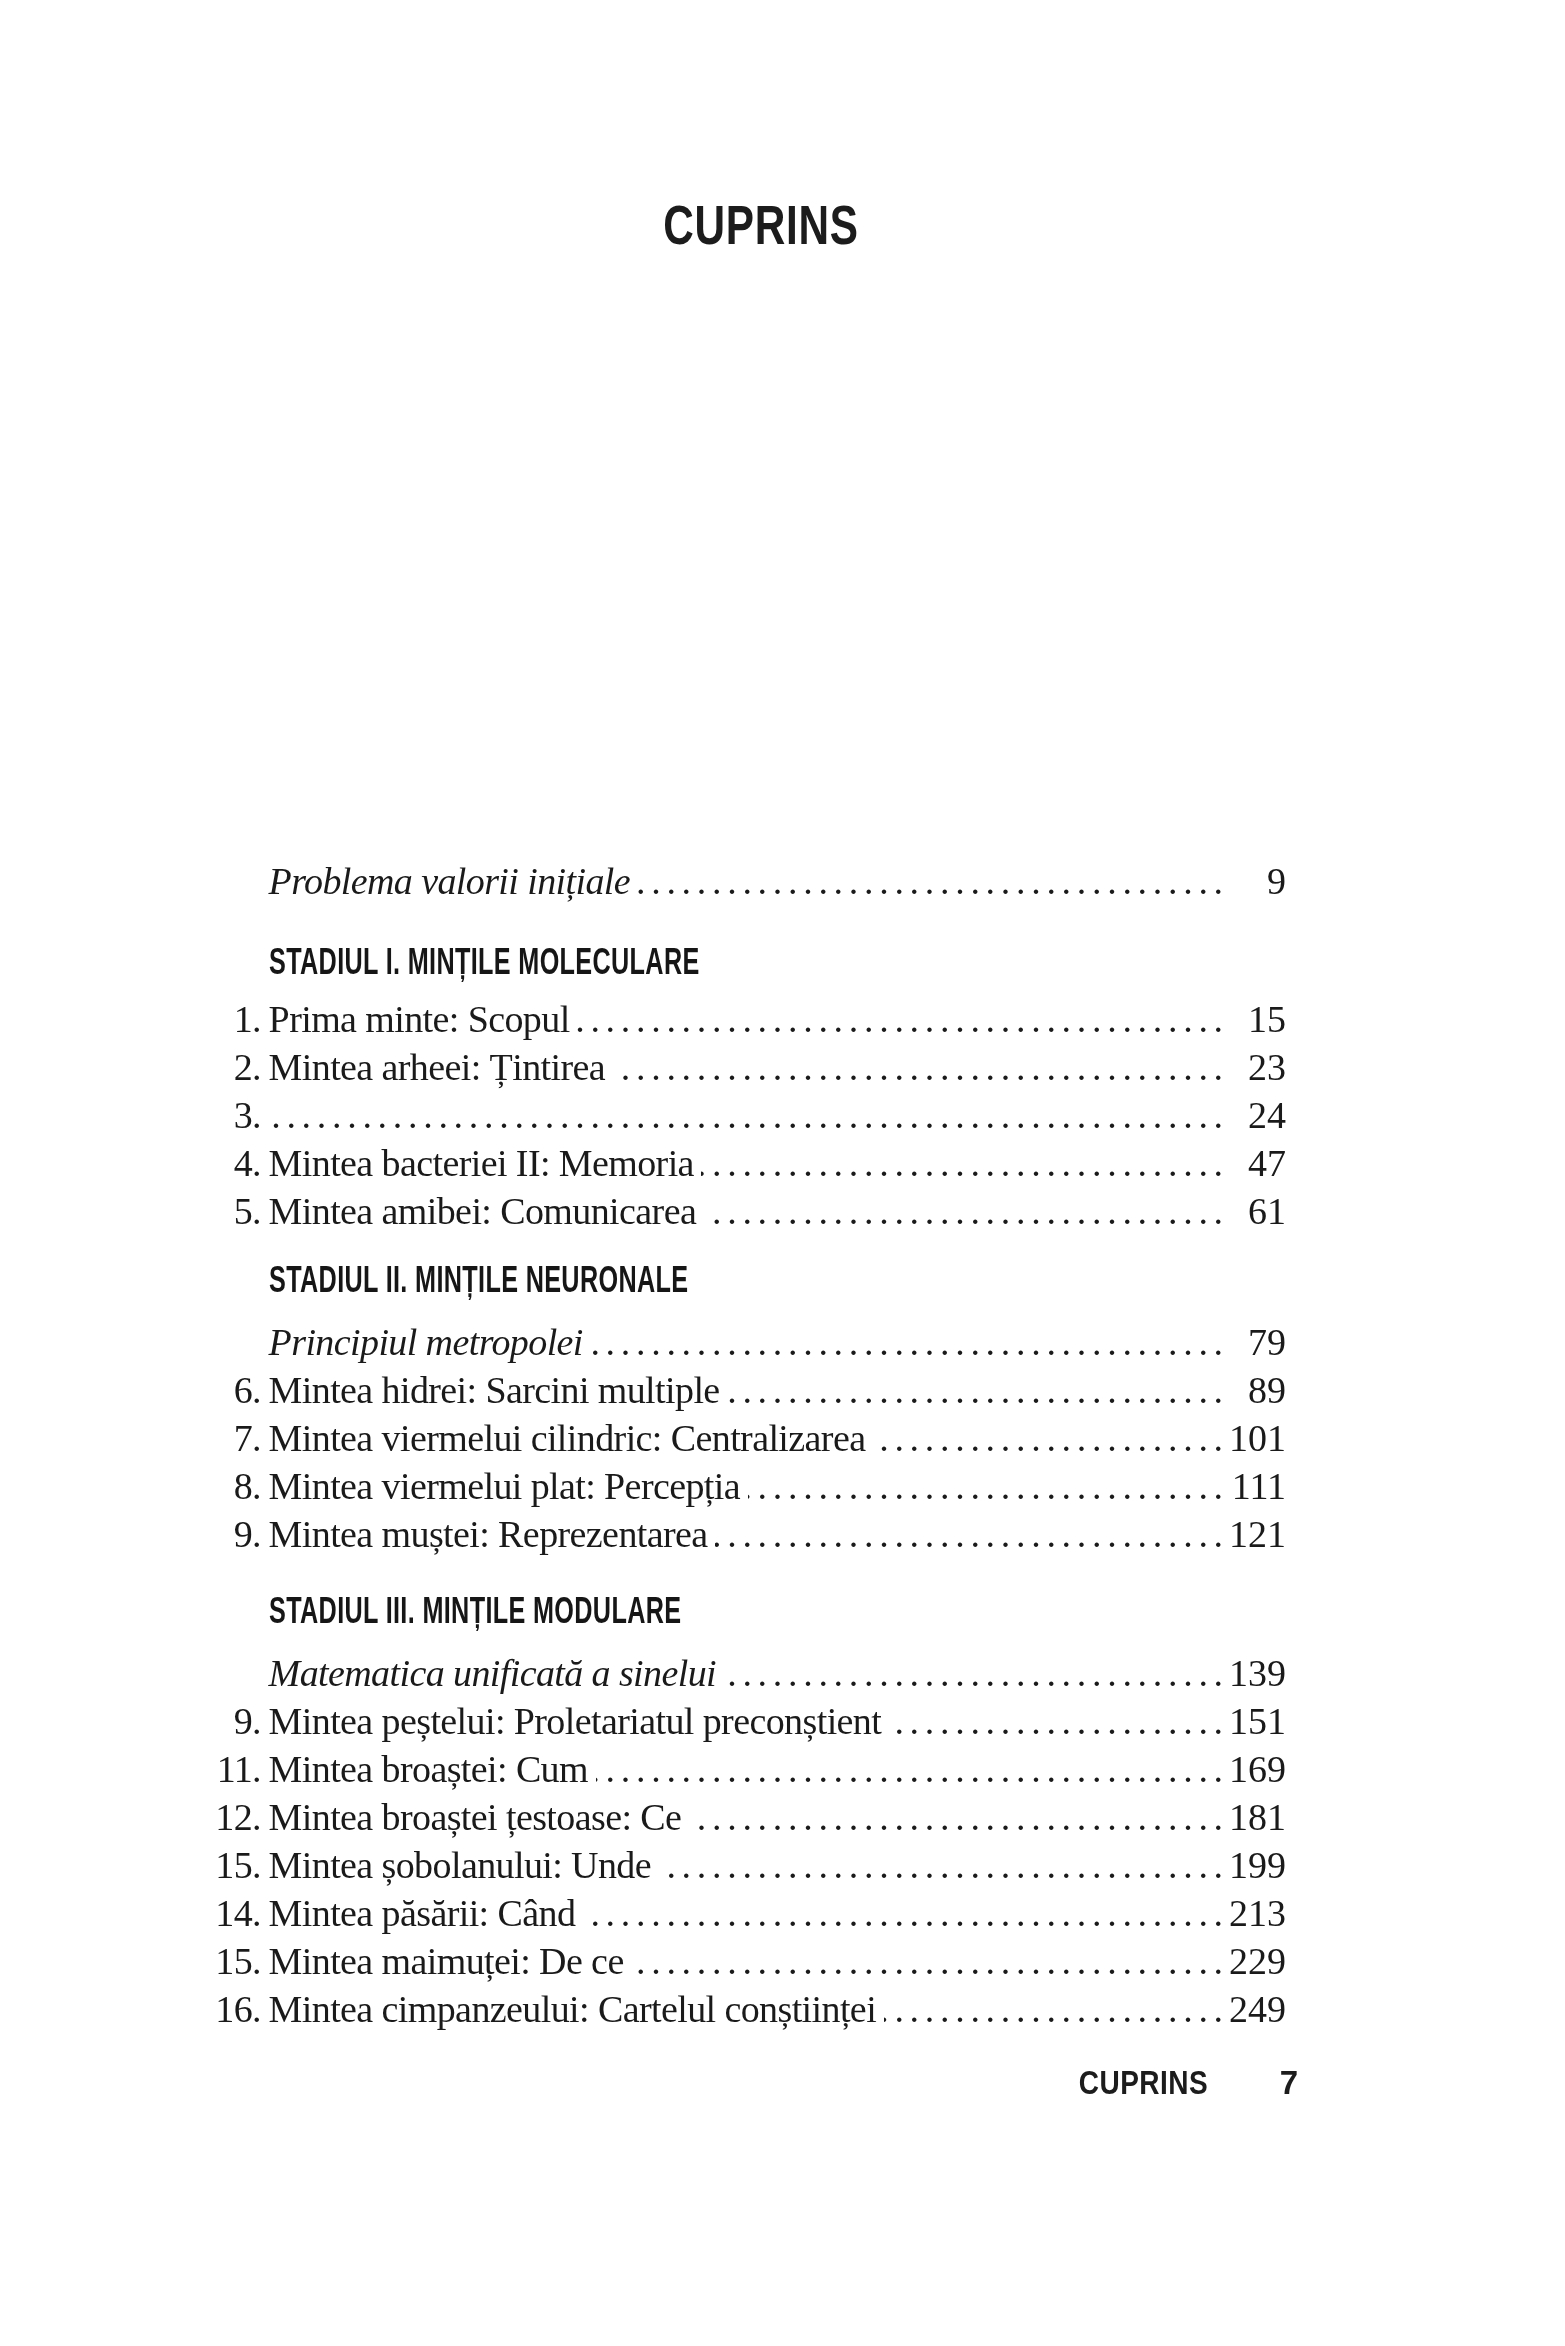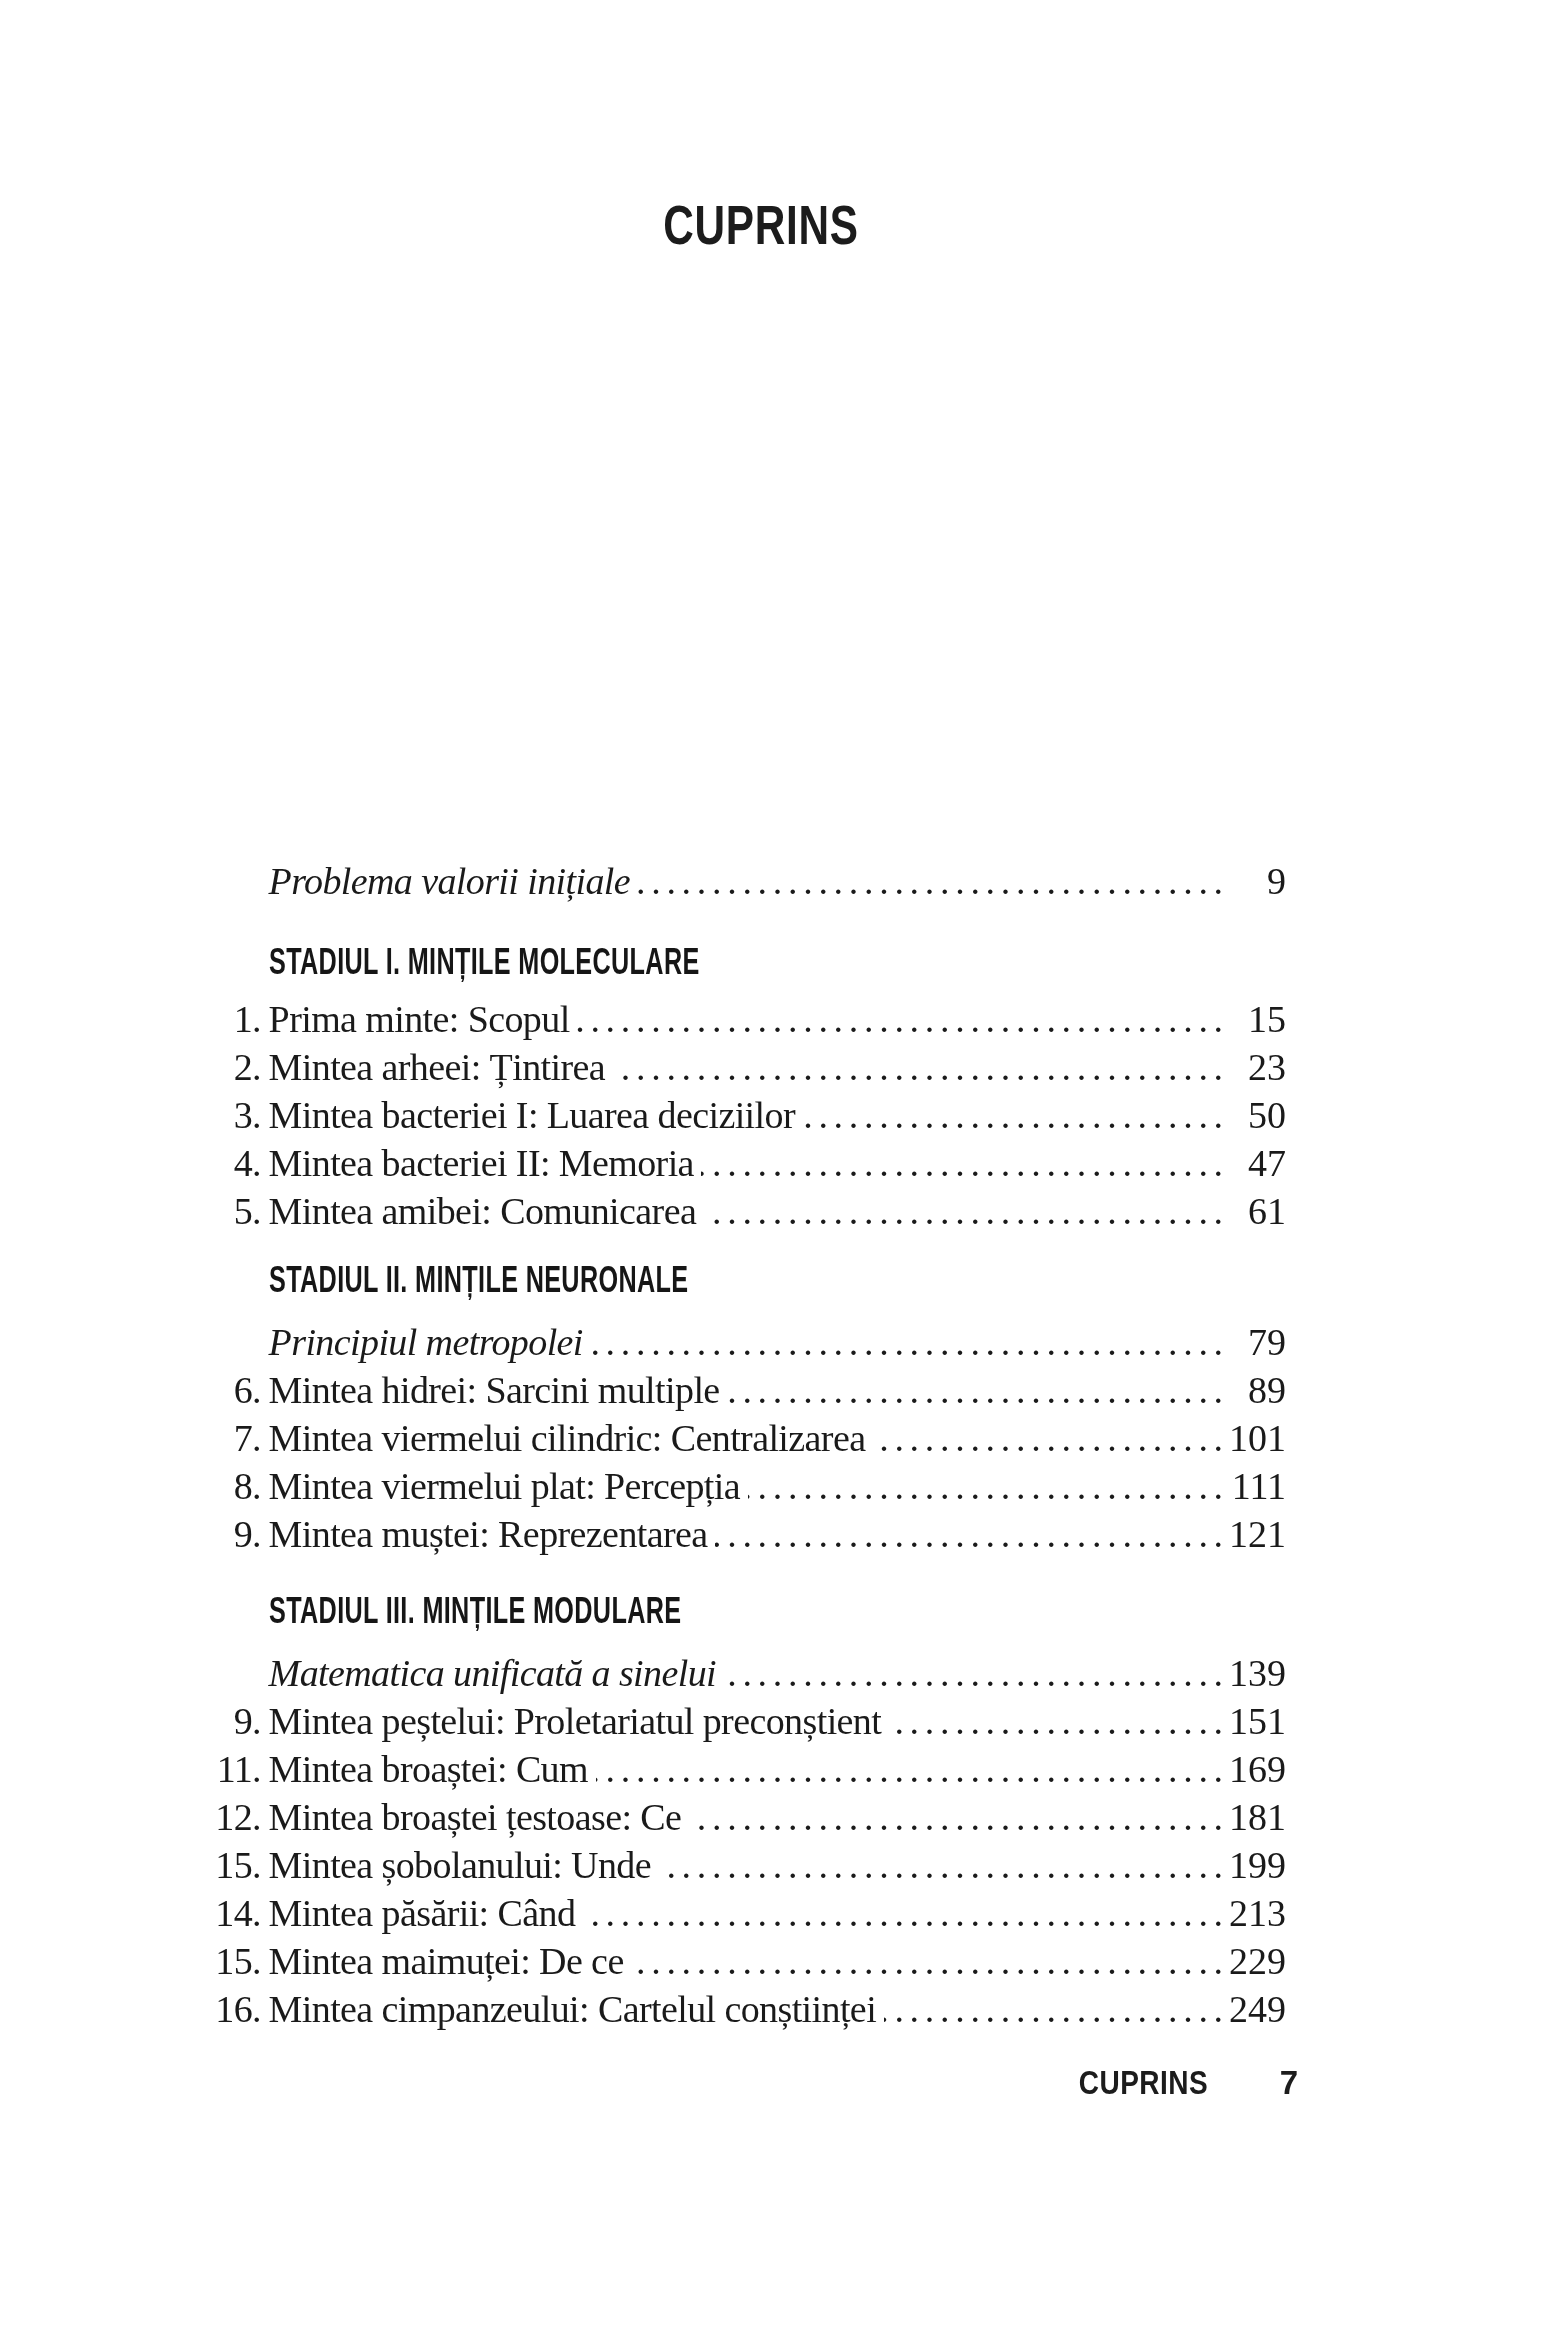--- a/index.html
+++ b/index.html
@@ -153,23 +153,22 @@
       <span class="pagenum">15</span>
     </div>
     <div class="row entry">
       <span class="num">2.</span>
       <span class="titletext">Mintea arheei: Țintirea</span>
       <span class="leader" aria-hidden="true">.&nbsp;.&nbsp;.&nbsp;.&nbsp;.&nbsp;.&nbsp;.&nbsp;.&nbsp;.&nbsp;.&nbsp;.&nbsp;.&nbsp;.&nbsp;.&nbsp;.&nbsp;.&nbsp;.&nbsp;.&nbsp;.&nbsp;.&nbsp;.&nbsp;.&nbsp;.&nbsp;.&nbsp;.&nbsp;.&nbsp;.&nbsp;.&nbsp;.&nbsp;.&nbsp;.&nbsp;.&nbsp;.&nbsp;.&nbsp;.&nbsp;.&nbsp;.&nbsp;.&nbsp;.&nbsp;.&nbsp;.&nbsp;.&nbsp;.&nbsp;.&nbsp;.&nbsp;.&nbsp;.&nbsp;.&nbsp;.&nbsp;.&nbsp;.&nbsp;.&nbsp;.&nbsp;.&nbsp;.&nbsp;.&nbsp;.&nbsp;.&nbsp;.&nbsp;.&nbsp;.&nbsp;.&nbsp;.&nbsp;.&nbsp;.&nbsp;.&nbsp;.&nbsp;.&nbsp;.&nbsp;.&nbsp;</span>
       <span class="pagenum">23</span>
     </div>
     <div class="row entry">
       <span class="num">3.</span>
-      <span class="titletext">Mintea bacteriei I: Luarea deciziilor</span>
-      <span class="leader" aria-hidden="true">.&nbsp;.&nbsp;.&nbsp;.&nbsp;.&nbsp;.&nbsp;.&nbsp;.&nbsp;.&nbsp;.&nbsp;.&nbsp;.&nbsp;.&nbsp;.&nbsp;.&nbsp;.&nbsp;.&nbsp;.&nbsp;.&nbsp;.&nbsp;.&nbsp;.&nbsp;.&nbsp;.&nbsp;.&nbsp;.&nbsp;.&nbsp;.&nbsp;.&nbsp;.&nbsp;.&nbsp;.&nbsp;.&nbsp;.&nbsp;.&nbsp;.&nbsp;.&nbsp;.&nbsp;.&nbsp;.&nbsp;.&nbsp;.&nbsp;.&nbsp;.&nbsp;.&nbsp;.&nbsp;.&nbsp;.&nbsp;.&nbsp;.&nbsp;.&nbsp;.&nbsp;.&nbsp;.&nbsp;.&nbsp;.&nbsp;.&nbsp;.&nbsp;.&nbsp;.&nbsp;.&nbsp;.&nbsp;.&nbsp;.&nbsp;.&nbsp;.&nbsp;.&nbsp;.&nbsp;.&nbsp;.&nbsp;</span>
-      <span class="pagenum">50</span>
+      <span class="leader" aria-hidden="true">.&nbsp;.&nbsp;.&nbsp;.&nbsp;.&nbsp;.&nbsp;.&nbsp;.&nbsp;.&nbsp;.&nbsp;.&nbsp;.&nbsp;.&nbsp;.&nbsp;.&nbsp;.&nbsp;.&nbsp;.&nbsp;.&nbsp;.&nbsp;.&nbsp;.&nbsp;.&nbsp;.&nbsp;.&nbsp;.&nbsp;.&nbsp;.&nbsp;.&nbsp;.&nbsp;.&nbsp;.&nbsp;.&nbsp;.&nbsp;.&nbsp;.&nbsp;.&nbsp;.&nbsp;.&nbsp;.&nbsp;.&nbsp;.&nbsp;.&nbsp;.&nbsp;.&nbsp;.&nbsp;.&nbsp;.&nbsp;.&nbsp;.&nbsp;.&nbsp;.&nbsp;.&nbsp;.&nbsp;.&nbsp;.&nbsp;.&nbsp;.&nbsp;.&nbsp;.&nbsp;.&nbsp;.&nbsp;.&nbsp;.&nbsp;.&nbsp;.&nbsp;.&nbsp;.&nbsp;.&nbsp;.&nbsp;</span>
+      <span class="pagenum">24</span>
     </div>
     <div class="row entry">
       <span class="num">4.</span>
       <span class="titletext">Mintea bacteriei II: Memoria</span>
       <span class="leader" aria-hidden="true">.&nbsp;.&nbsp;.&nbsp;.&nbsp;.&nbsp;.&nbsp;.&nbsp;.&nbsp;.&nbsp;.&nbsp;.&nbsp;.&nbsp;.&nbsp;.&nbsp;.&nbsp;.&nbsp;.&nbsp;.&nbsp;.&nbsp;.&nbsp;.&nbsp;.&nbsp;.&nbsp;.&nbsp;.&nbsp;.&nbsp;.&nbsp;.&nbsp;.&nbsp;.&nbsp;.&nbsp;.&nbsp;.&nbsp;.&nbsp;.&nbsp;.&nbsp;.&nbsp;.&nbsp;.&nbsp;.&nbsp;.&nbsp;.&nbsp;.&nbsp;.&nbsp;.&nbsp;.&nbsp;.&nbsp;.&nbsp;.&nbsp;.&nbsp;.&nbsp;.&nbsp;.&nbsp;.&nbsp;.&nbsp;.&nbsp;.&nbsp;.&nbsp;.&nbsp;.&nbsp;.&nbsp;.&nbsp;.&nbsp;.&nbsp;.&nbsp;.&nbsp;.&nbsp;.&nbsp;.&nbsp;.&nbsp;</span>
       <span class="pagenum">47</span>
     </div>
     <div class="row entry">
       <span class="num">5.</span>
       <span class="titletext">Mintea amibei: Comunicarea</span>

